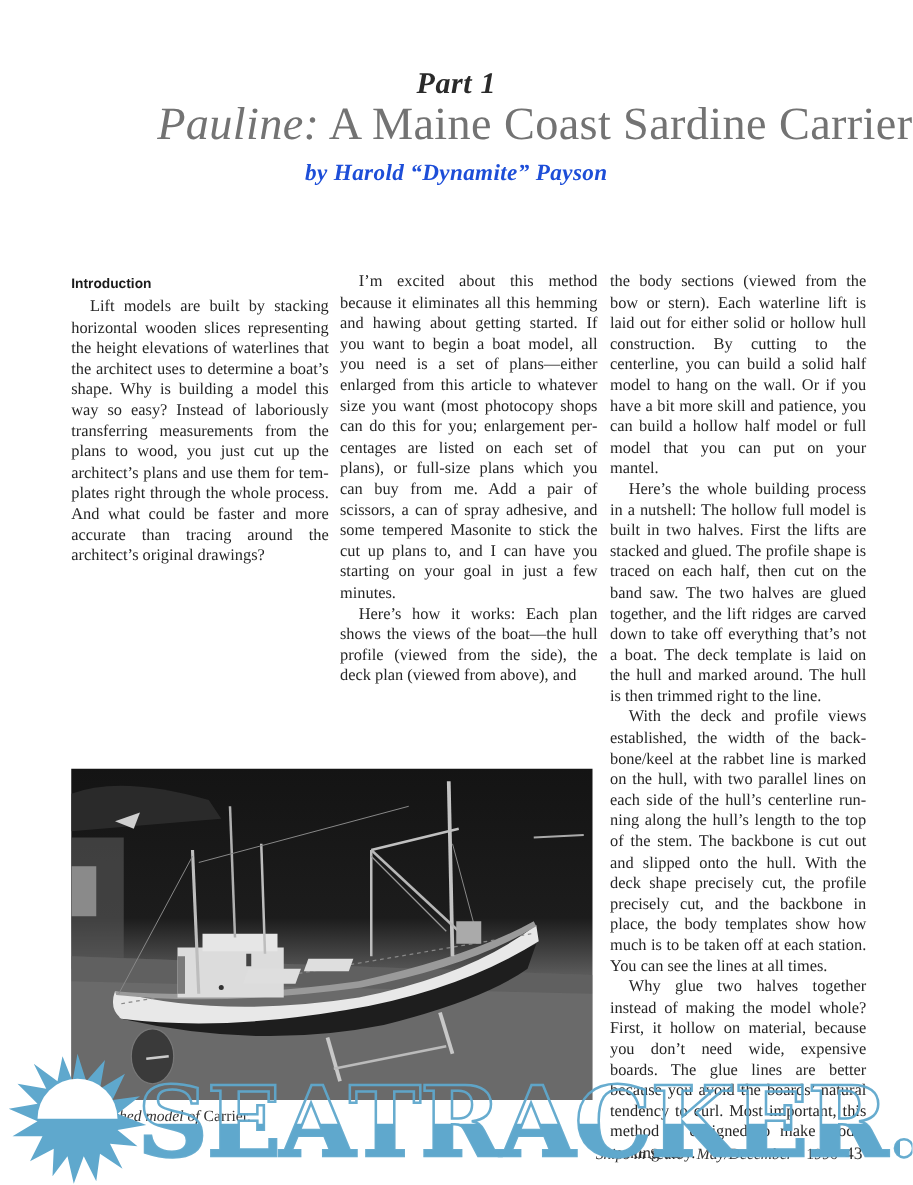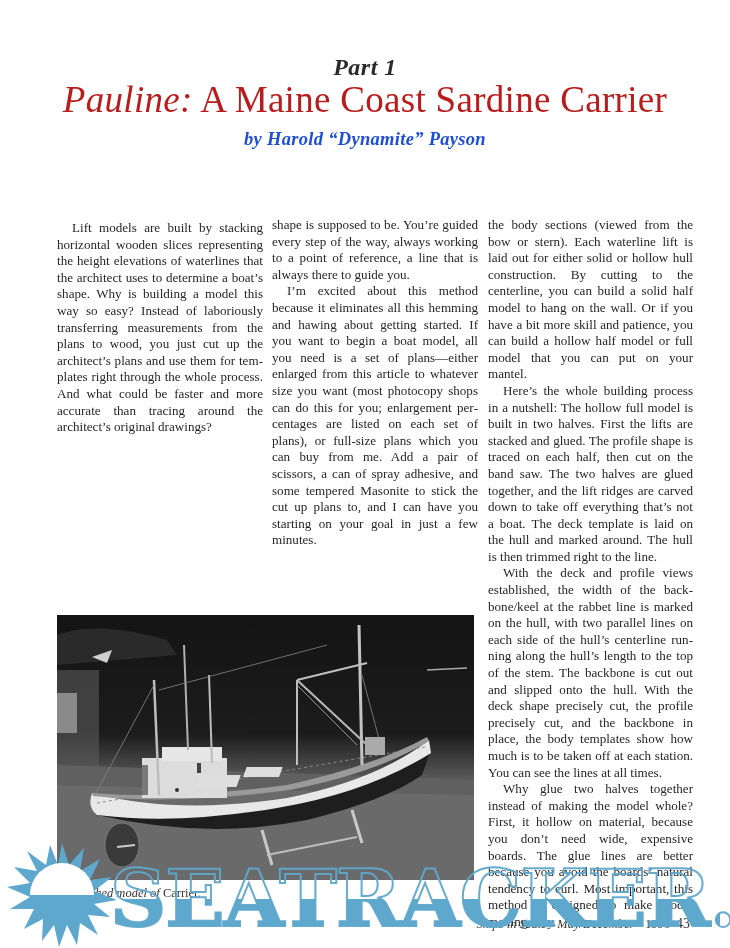--- a/index.html
+++ b/index.html
@@ -6,22 +6,22 @@
   body {
     width: 730px; height: 948px; position: relative; overflow: hidden;
     background: #ffffff; color: #222;
     font-family: "Liberation Serif", "DejaVu Serif", serif;
   }
   .part {
     position: absolute; left: 0; width: 730px; top: 54px; text-align: center;
     font-style: italic; font-weight: bold; font-size: 24px; color: #2a2a2a; letter-spacing: 0.5px;
   }
   .title {
-    position: absolute; left: 0; width: 730px; top: 78px; text-align: center;
-    font-size: 37px; color: #b91c1c; letter-spacing: 0.3px; white-space: nowrap;
+    position: absolute; left: 0; width: 730px; top: 78px; text-align: right;
+    font-size: 37px; color: #737373; letter-spacing: 0.3px; white-space: nowrap;
   }
   .title .it { font-style: italic; }
   .byline {
     position: absolute; left: 0; width: 730px; top: 129px; text-align: center;
     font-style: italic; font-weight: bold; font-size: 18.5px; color: #1d4ed8; letter-spacing: 0.3px;
   }
   .col {
     position: absolute; font-size: 13.1px; line-height: 16.6px; color: #262626;
     text-align: justify; hyphens: manual;
   }
@@ -69,26 +69,27 @@
   }
 </style>
 </head>
 <body>
 
 <div class="part">Part 1</div>
 <div class="title"><span class="it">Pauline:</span><span> A Maine Coast Sardine Carrier</span></div>
 <div class="byline">by Harold “Dynamite” Payson</div>
 
 <div class="col col1">
+  <div class="heading">Introduction</div>
   <p>Lift models are built by stacking horizontal wooden slices representing the height elevations of waterlines that the architect uses to determine a boat’s shape. Why is building a model this way so easy?  Instead of laboriously transferring measurements from the plans to wood, you just cut up the architect’s plans and use them for tem­plates right through the whole process. And what could be faster and more accurate than tracing around the architect’s original drawings?</p>
 </div>
 
 <div class="col col2">
-  <p class="noindent">shape is supposed to be. You’re guided every step of the way, always working to a point of reference, a line that is always there to guide you.</p>
   <p>I’m excited about this method because it eliminates all this hemming and hawing about getting started. If you want to begin a boat model, all you need is a set of plans—either enlarged from this article to whatever size you want (most photocopy shops can do this for you; enlargement per­centages are listed on each set of plans), or full-size plans which you can buy from me. Add a pair of scissors, a can of spray adhesive, and some tem­pered Masonite to stick the cut up plans to, and I can have you starting on your goal in just a few minutes.</p>
+  <p>Here’s how it works: Each plan shows the views of the boat—the hull profile (viewed from the side), the deck plan (viewed from above), and</p>
 </div>
 
 <div class="col col3">
   <p class="noindent">the body sections (viewed from the bow or stern). Each waterline lift is laid out for either solid or hollow hull con­struction. By cutting to the centerline, you can build a solid half model to hang on the wall. Or if you have a bit more skill and patience, you can build a hollow half model or full model that you can put on your mantel.</p>
   <p>Here’s the whole building process in a nutshell: The hollow full model is built in two halves. First the lifts are stacked and glued. The profile shape is traced on each half, then cut on the band saw. The two halves are glued together, and the lift ridges are carved down to take off everything that’s not a boat. The deck template is laid on the hull and marked around. The hull is then trimmed right to the line.</p>
   <p>With the deck and profile views established, the width of the back­bone/keel at the rabbet line is marked on the hull, with two parallel lines on each side of the hull’s centerline run­ning along the hull’s length to the top of the stem. The backbone is cut out and slipped onto the hull. With the deck shape precisely cut, the profile precisely cut, and the backbone in place, the body templates show how much is to be taken off at each station. You can see the lines at all times.</p>
   <p>Why glue two halves together instead of making the model whole? First, it hollow on material, because you don’t need wide, expensive boards. The glue lines are better because you avoid the boards’ natural tendency to curl. Most important, this method is designed to make model making easy.</p>
 </div>
 
 <div class="photo">

